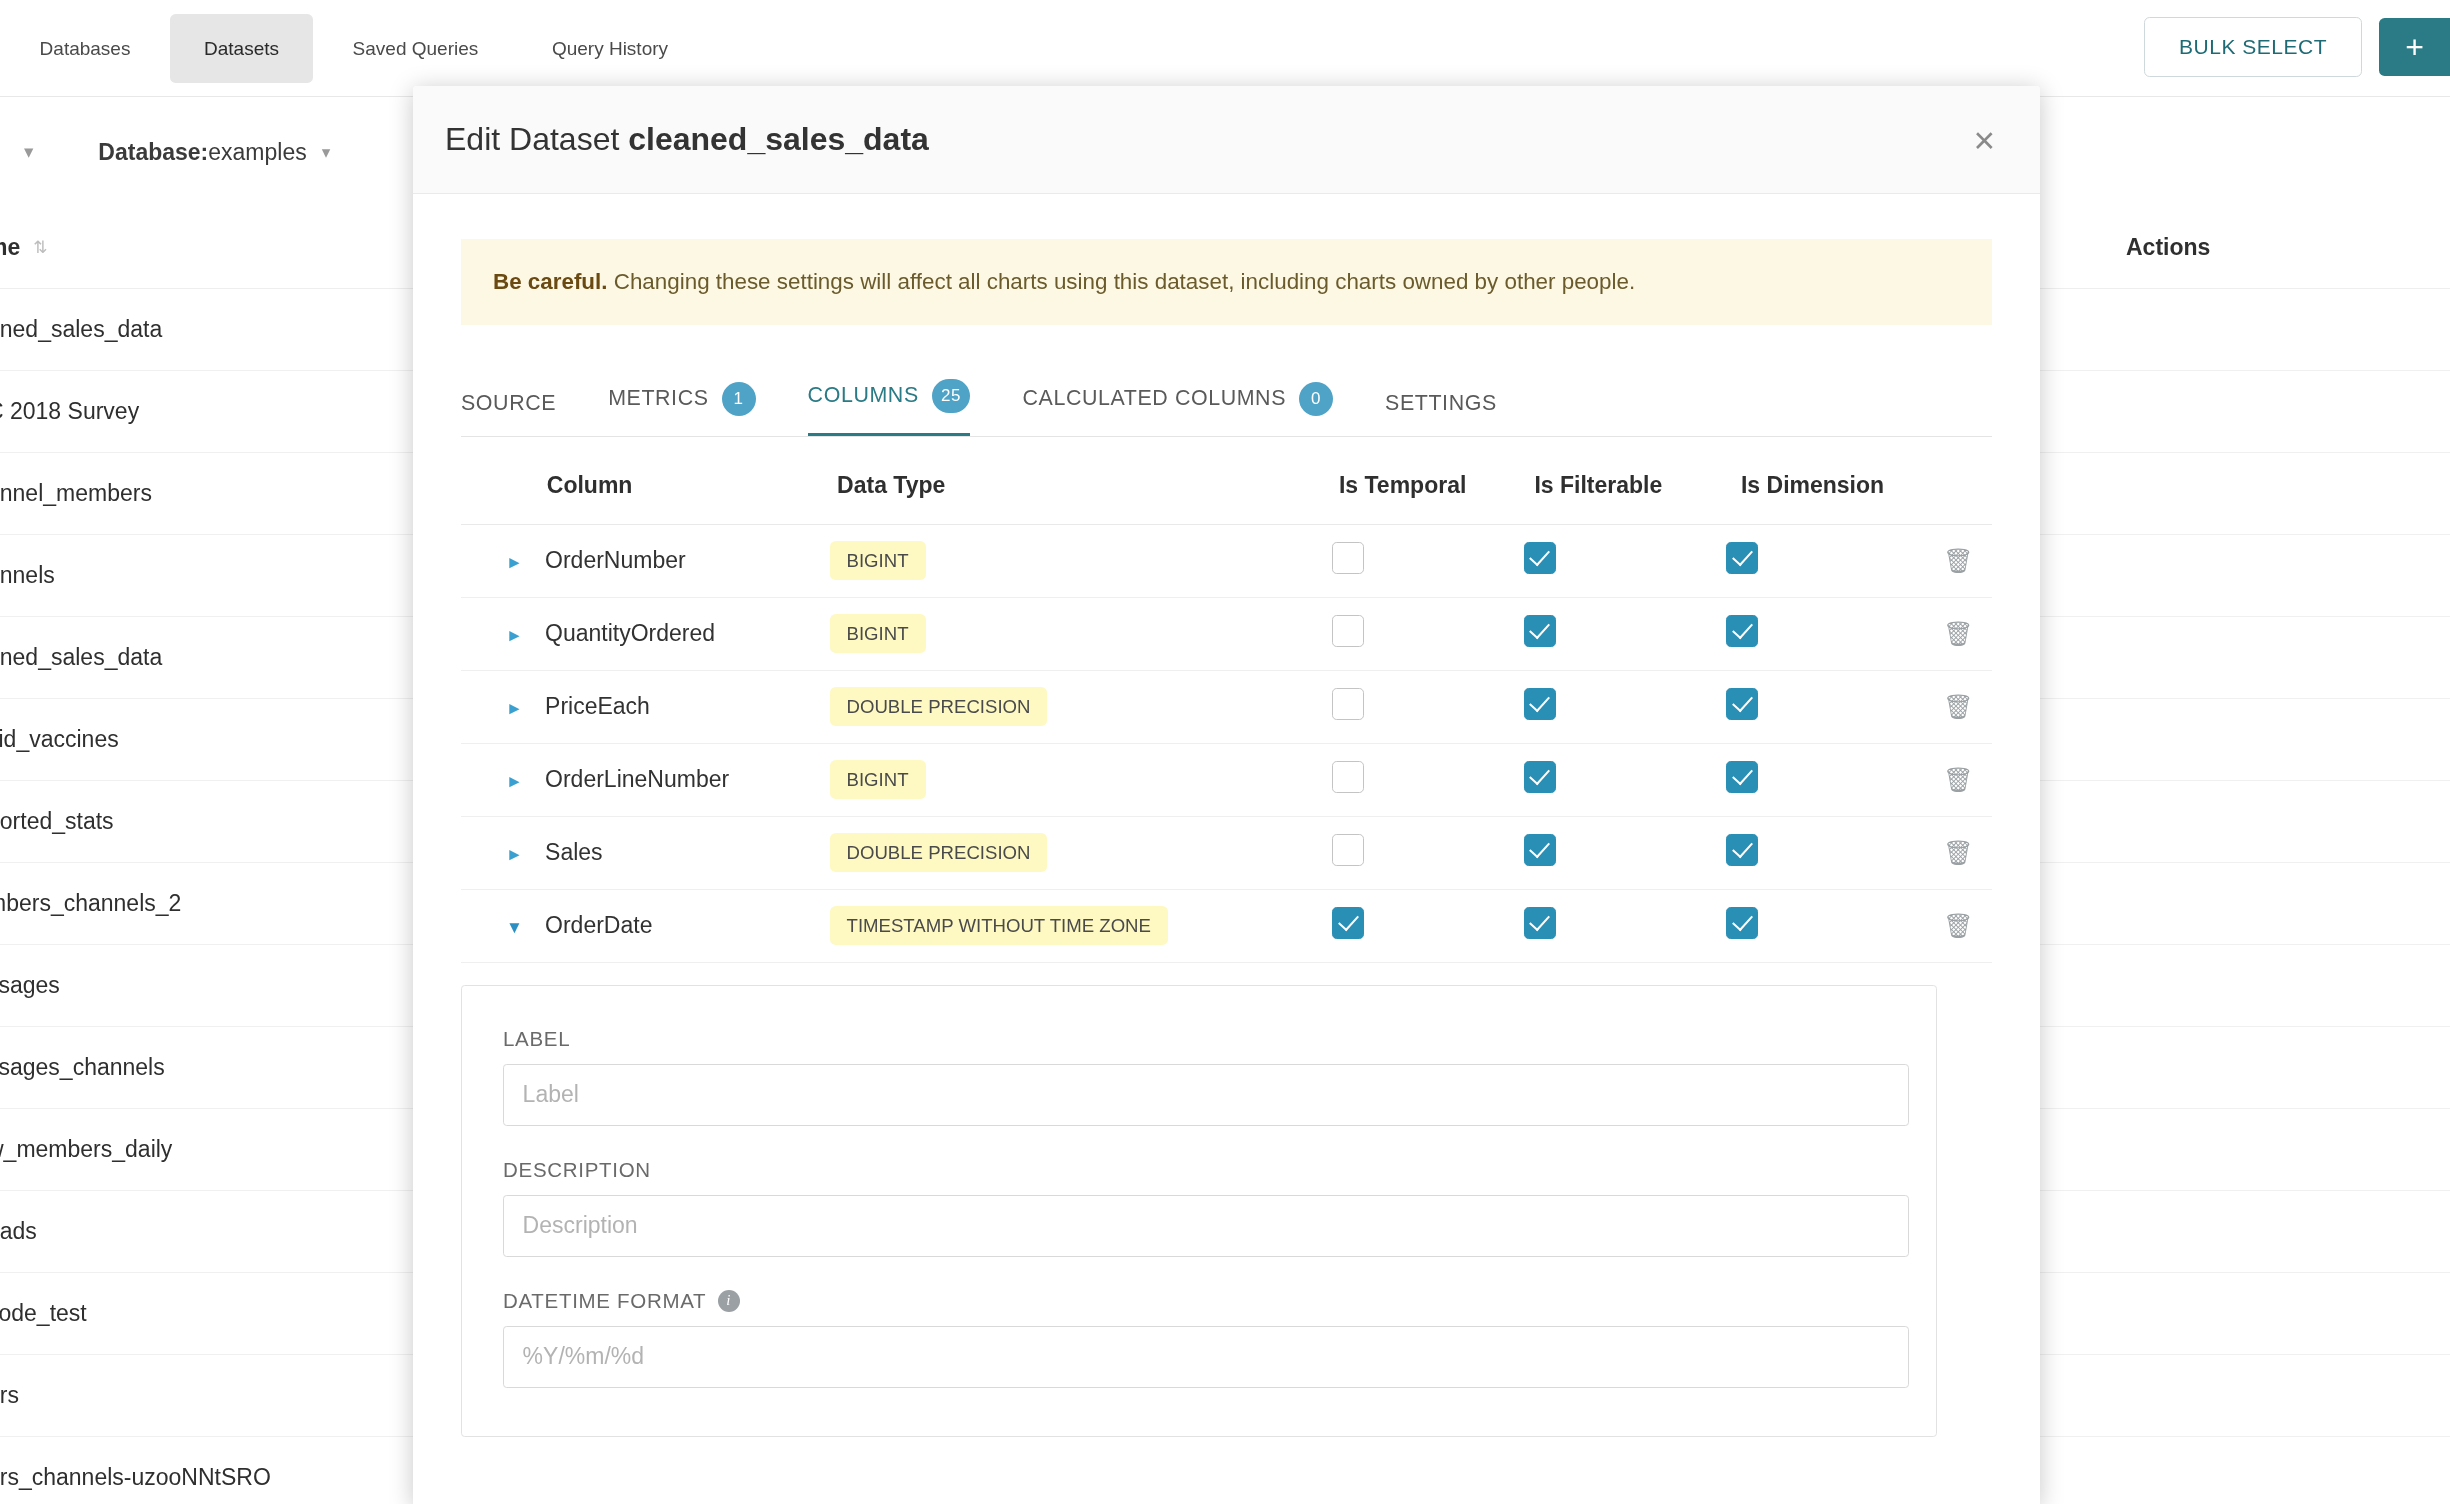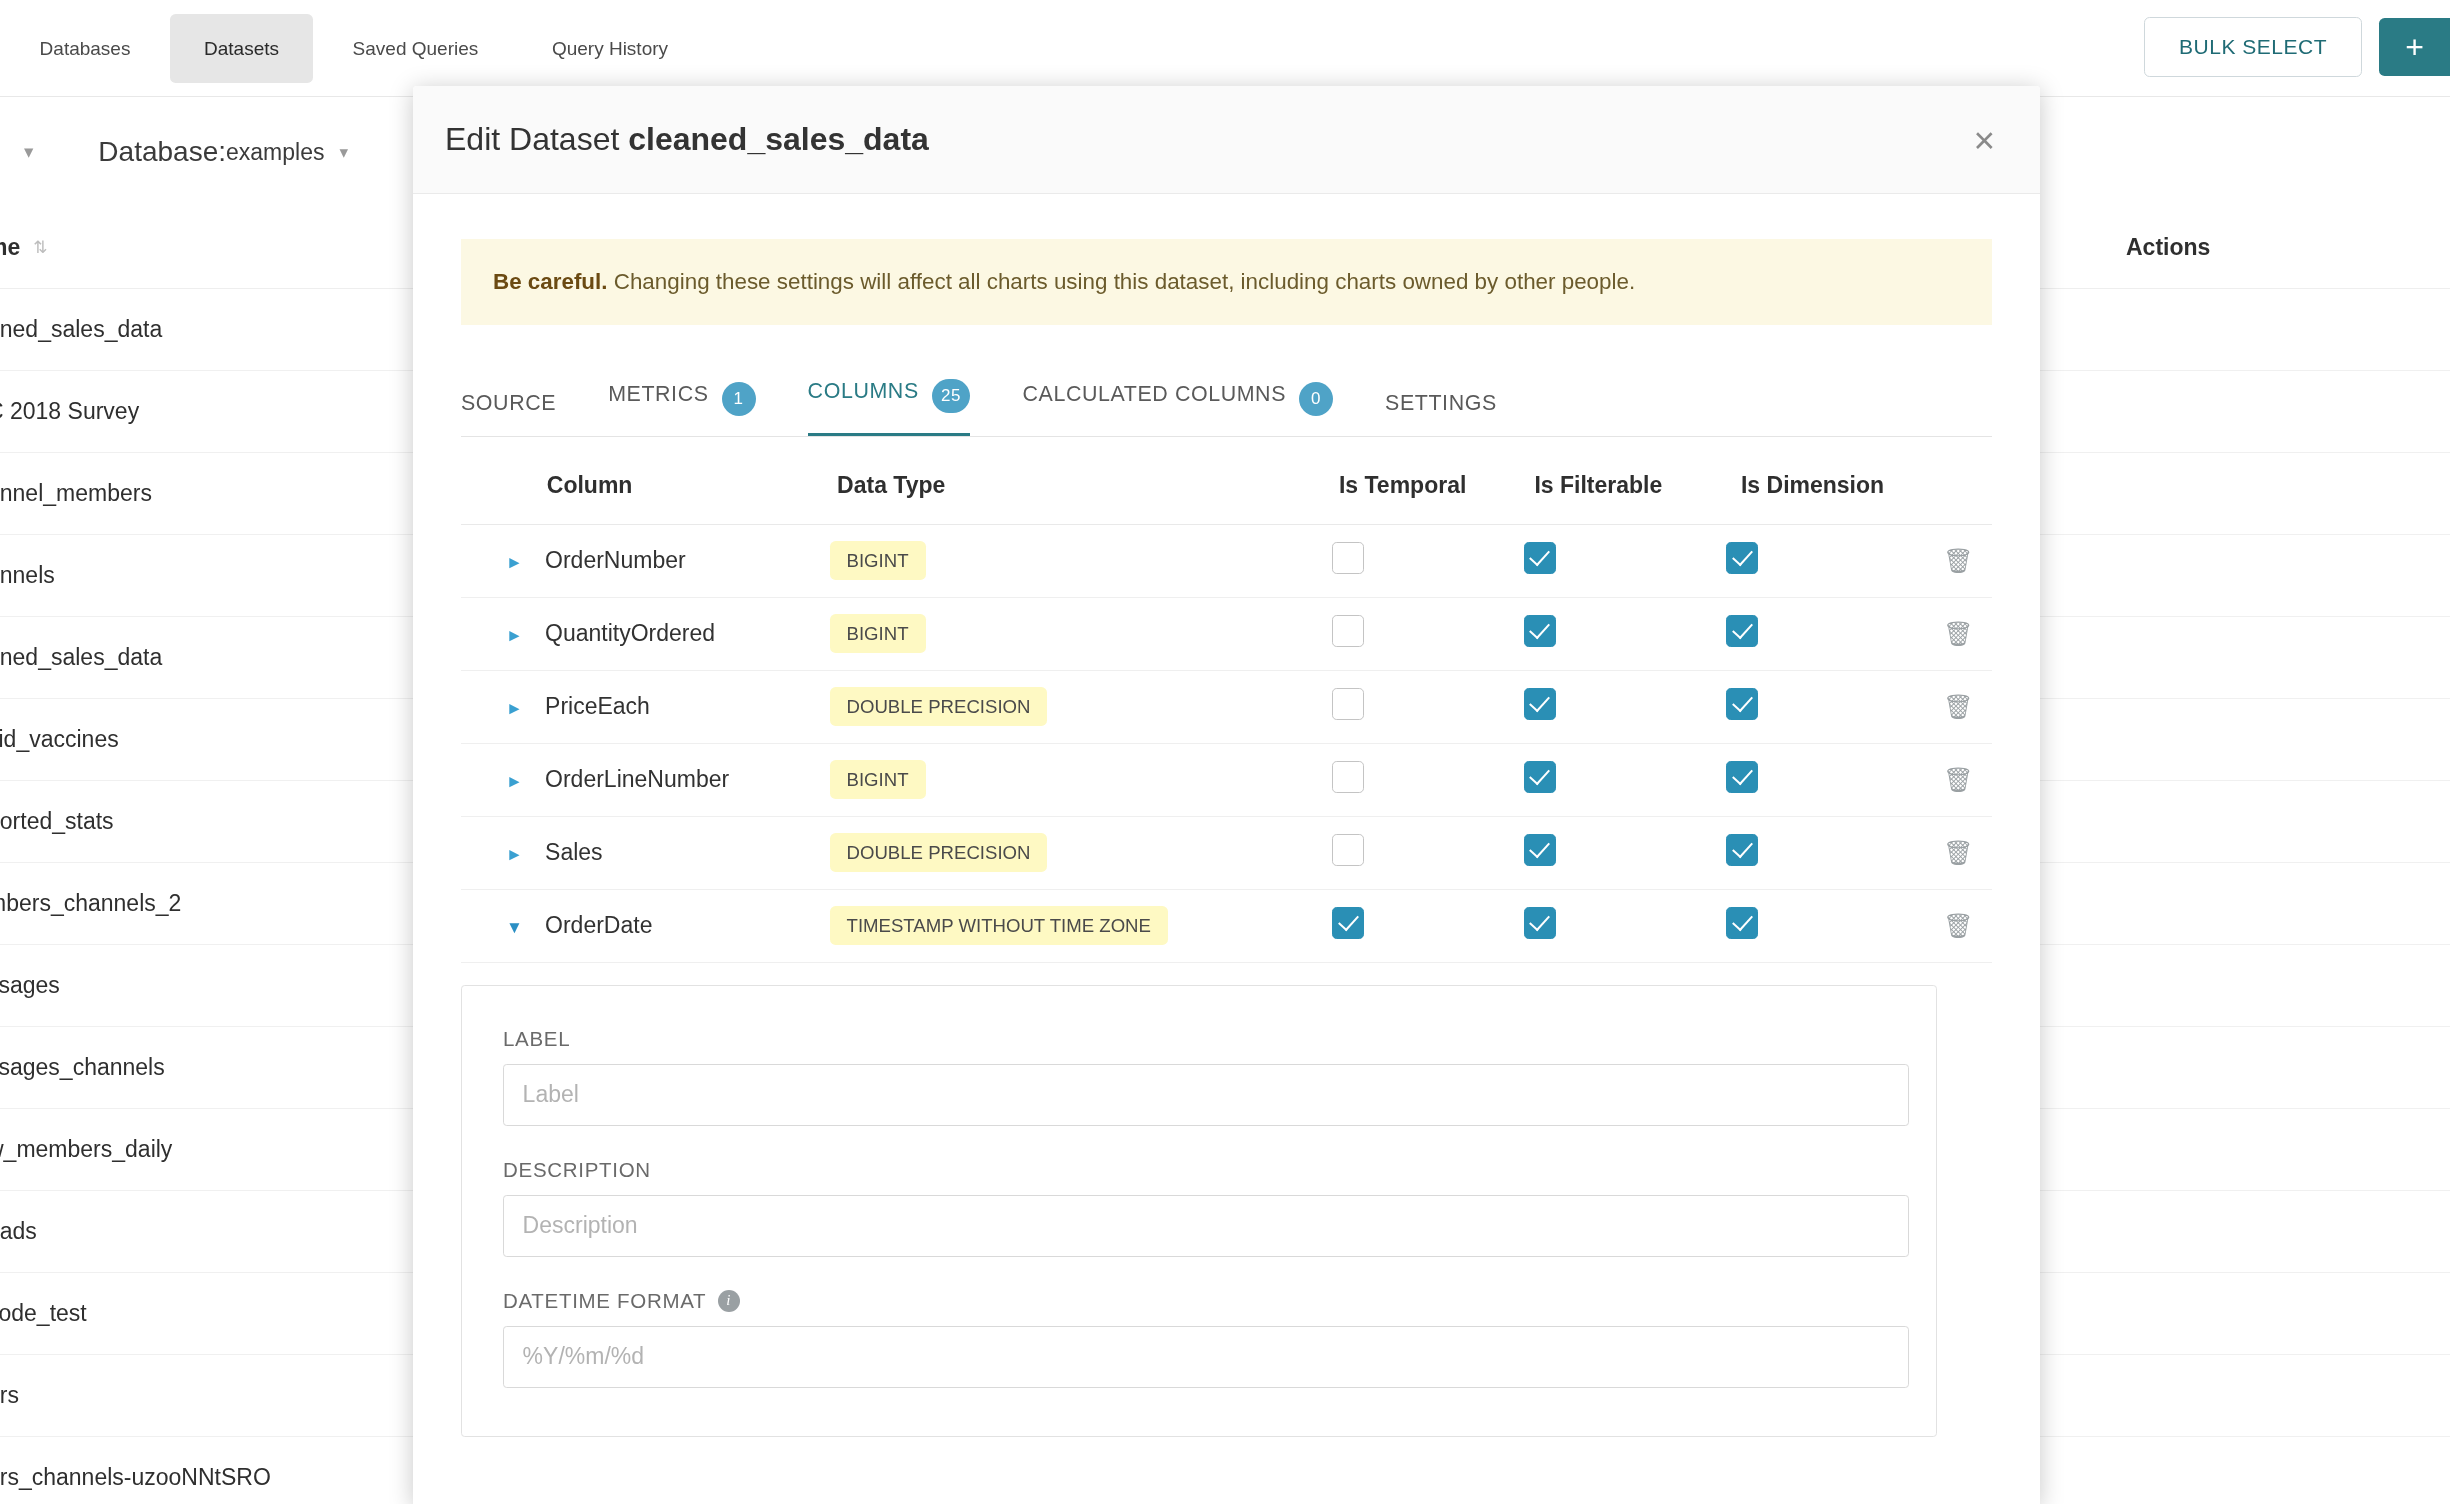--- a/index.html
+++ b/index.html
@@ -57,21 +57,21 @@
   }
 
   .subbar {
     position: absolute; top: 97px; left: 0; right: 0; height: 110px;
     background: #ffffff;
     display: flex; align-items: center;
   }
   .subbar .caret-left {
     color: #9a9a9a; font-size: 18.6px; margin-left: 24px;
   }
-  .subbar .db-label { margin-left: 65px; font-size: 28px; color: #3b3b3b; font-weight: normal;}
+  .subbar .db-label { margin-left: 65px; font-size: 23px; color: #3b3b3b; font-weight: bold;}
   .subbar .db-value { font-size: 23px; color: #3b3b3b; }
   .subbar .db-caret { margin-left: 15px; font-size: 17px; color: #9a9a9a; }
 
   .table-head {
     position: absolute; top: 207px; left: 0; right: 0; height: 82px;
     display: flex; align-items: center;
     border-bottom: 0.9px solid #eeeeee;
   }
   .table-head .th-name { margin-left: -13px; font-size: 23px; font-weight: bold; color: #2f2f2f; }
   .sort-glyph { color: #bdbdbd; font-size: 17px; margin-left: 13px; }
@@ -128,21 +128,21 @@
     display: flex; align-items: flex-end;
     border-bottom: 0.9px solid #e4e4e4;
     margin-top: 43px;
     height: 69px;
   }
   .tab {
     font-size: 21.4px; letter-spacing: 0.6px;
     color: #5a5a5a;
     padding: 0 0 20.5px 0;
     margin-right: 52px;
-    display: flex; align-items: flex-start; gap: 13px;
+    display: flex; align-items: center; gap: 13px;
     position: relative;
   }
   .tab.active { color: #2a7b85; border-bottom: 3.7px solid #2a7b85; }
   .badge {
     background: #4fa3c7; color: #fff;
     font-size: 17px; border-radius: 931px;
     min-width: 34px; height: 34px;
     display: inline-flex; align-items: center; justify-content: center;
     padding: 0 9.3px;
   }

